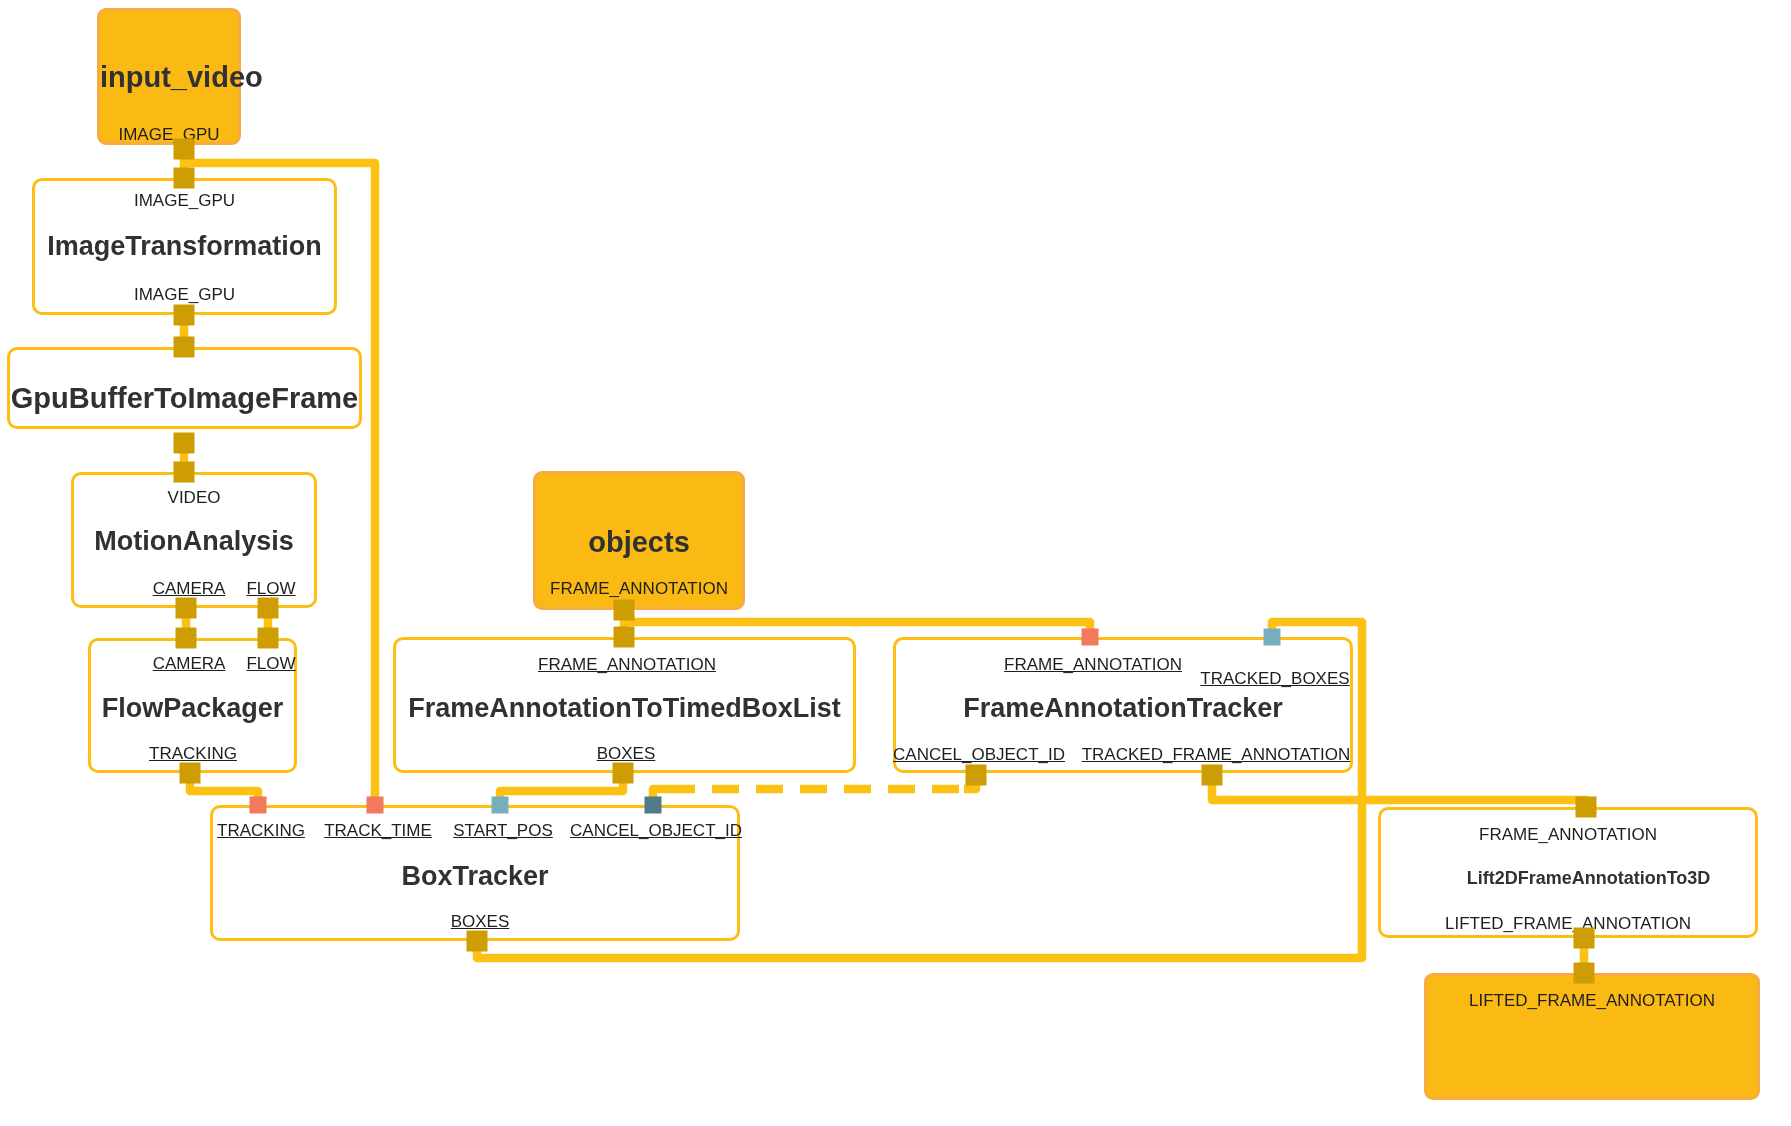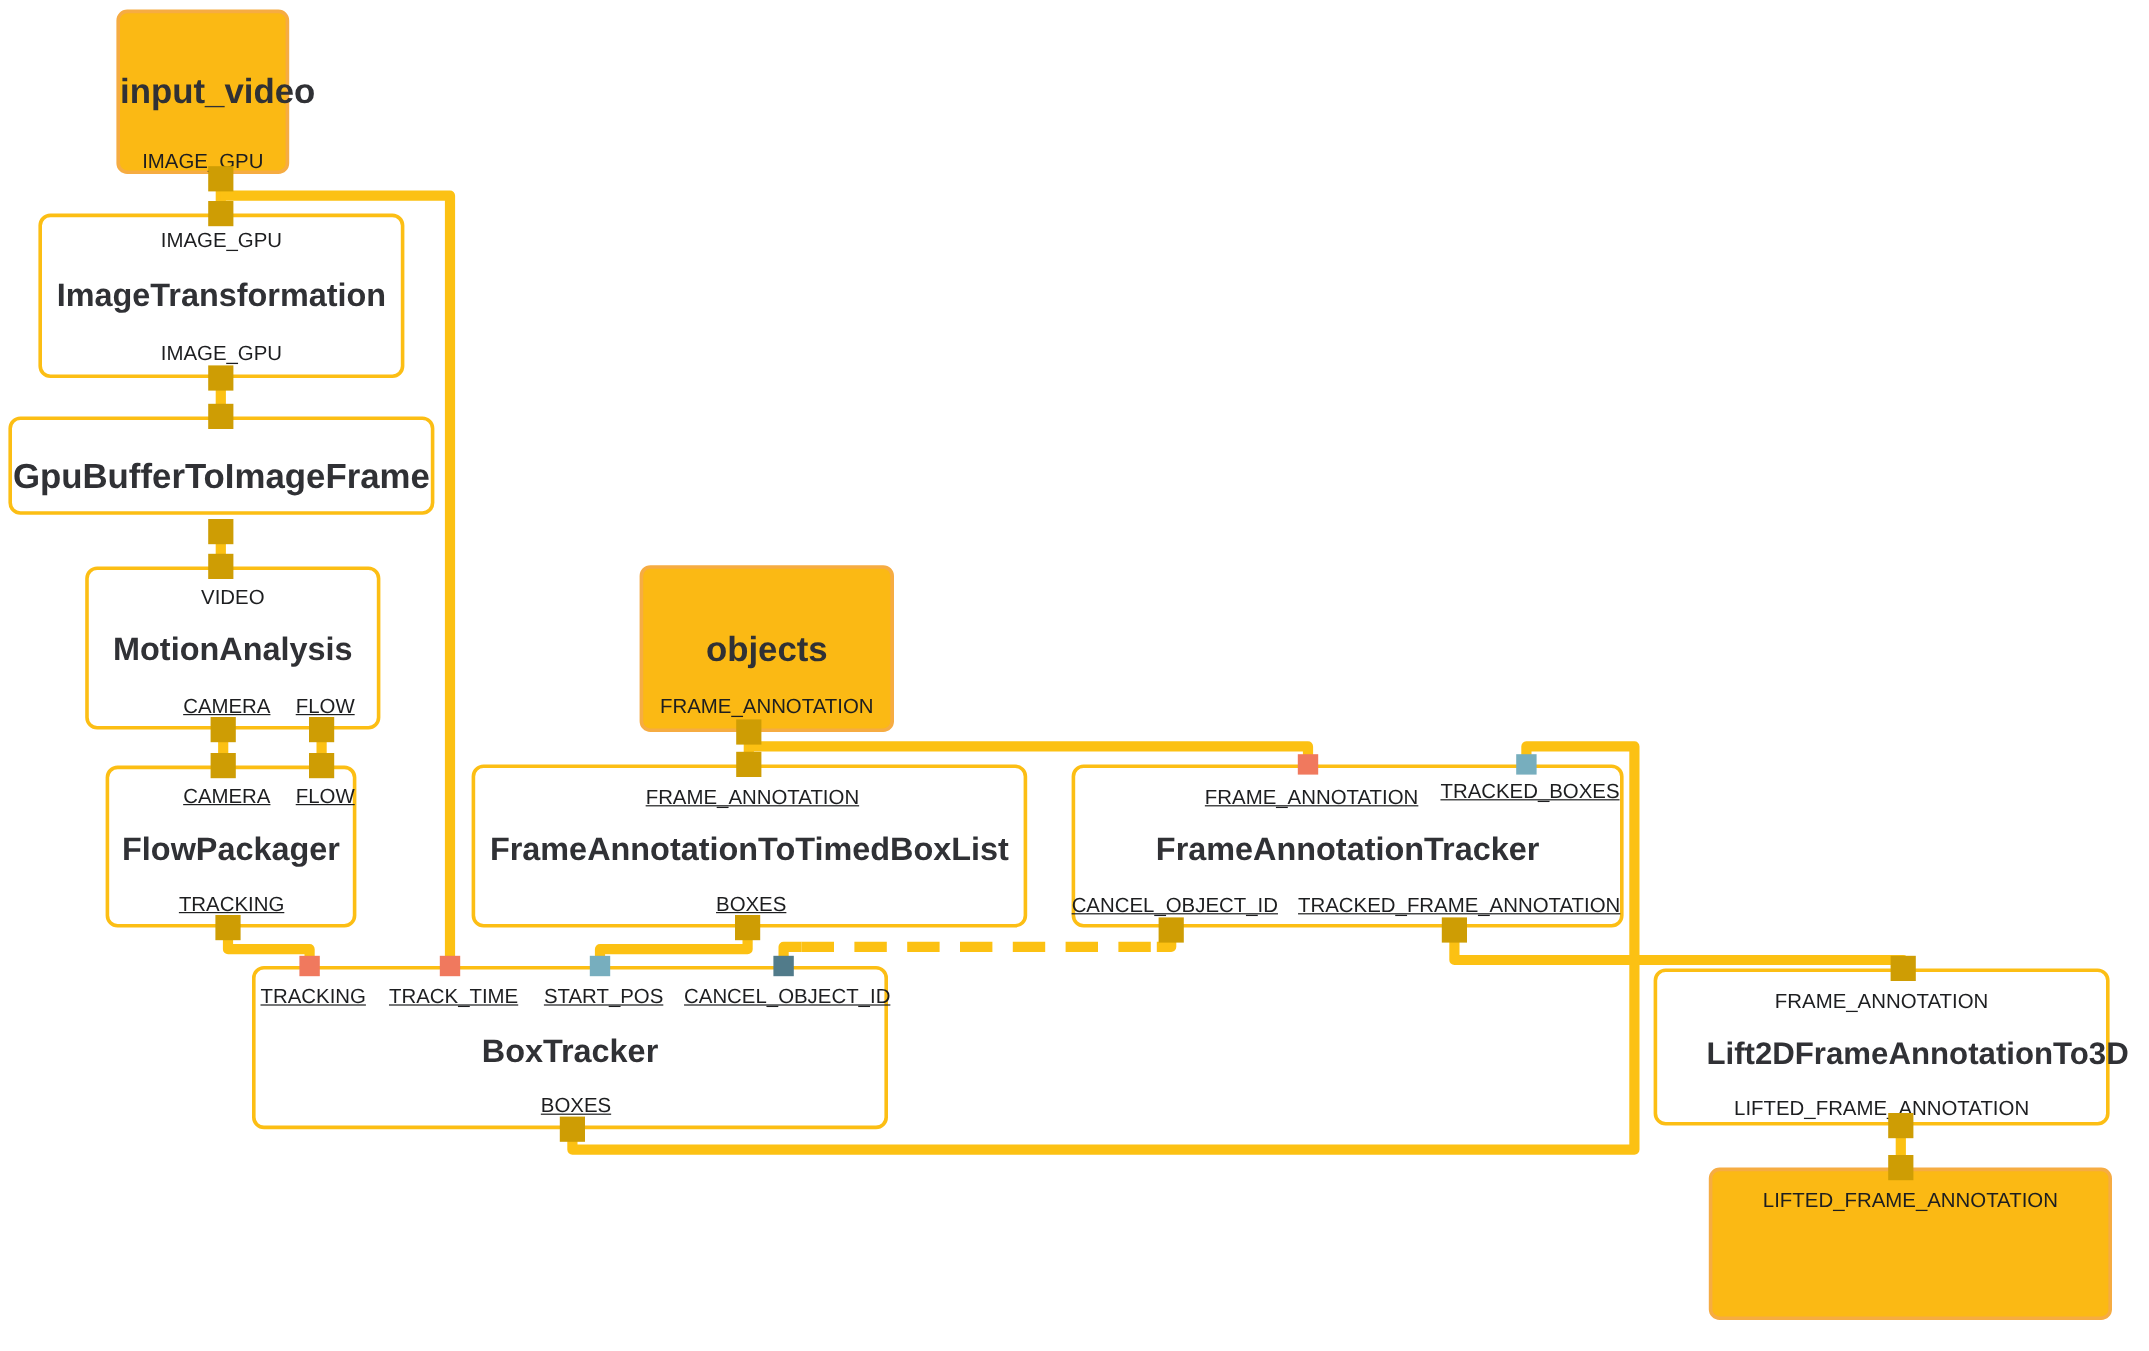--- a/index.html
+++ b/index.html
@@ -26,21 +26,21 @@
   .title{
     position:absolute;left:0;right:0;
     text-align:center;
     font-weight:bold;
     font-size:27px;
     line-height:34px;
     color:#303135;
     white-space:nowrap;
   }
   .title.big{font-size:29px;}
-  .title.mid{font-size:26px;padding-left:41px;}
+  .title.mid{font-size:18px;padding-left:41px;}
   .plabel{
     position:absolute;
     height:20px;line-height:20px;
     font-size:17px;
     color:#1d1e20;
     white-space:nowrap;
   }
   .plabel.center{left:0;right:0;text-align:center;}
   .plabel.at{transform:translateX(-50%);text-decoration:underline;}
   #wires{
@@ -95,21 +95,21 @@
   </div>
 
   <div class="node" style="left:393px;top:637px;width:463px;height:136px">
     <span class="plabel at" style="top:15px;left:231px">FRAME_ANNOTATION</span>
     <span class="title" style="top:51px">FrameAnnotationToTimedBoxList</span>
     <span class="plabel at" style="top:104px;left:230px">BOXES</span>
   </div>
 
   <div class="node" style="left:893px;top:637px;width:460px;height:136px">
     <span class="plabel at" style="top:15px;left:197px">FRAME_ANNOTATION</span>
-    <span class="plabel at" style="top:10px;left:379px">TRACKED_BOXES</span>
+    <span class="plabel at" style="top:29px;left:379px">TRACKED_BOXES</span>
     <span class="title" style="top:51px">FrameAnnotationTracker</span>
     <span class="plabel at" style="top:105px;left:83px">CANCEL_OBJECT_ID</span>
     <span class="plabel at" style="top:105px;left:320px">TRACKED_FRAME_ANNOTATION</span>
   </div>
 
   <div class="node" style="left:210px;top:805px;width:530px;height:136px">
     <span class="plabel at" style="top:13px;left:48px">TRACKING</span>
     <span class="plabel at" style="top:13px;left:165px">TRACK_TIME</span>
     <span class="plabel at" style="top:13px;left:290px">START_POS</span>
     <span class="plabel at" style="top:13px;left:443px">CANCEL_OBJECT_ID</span>

